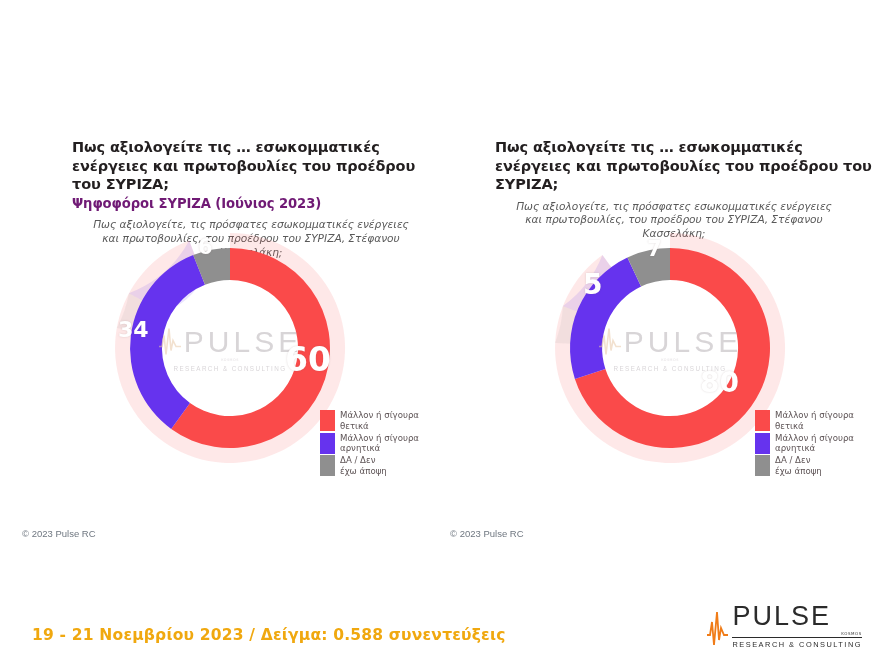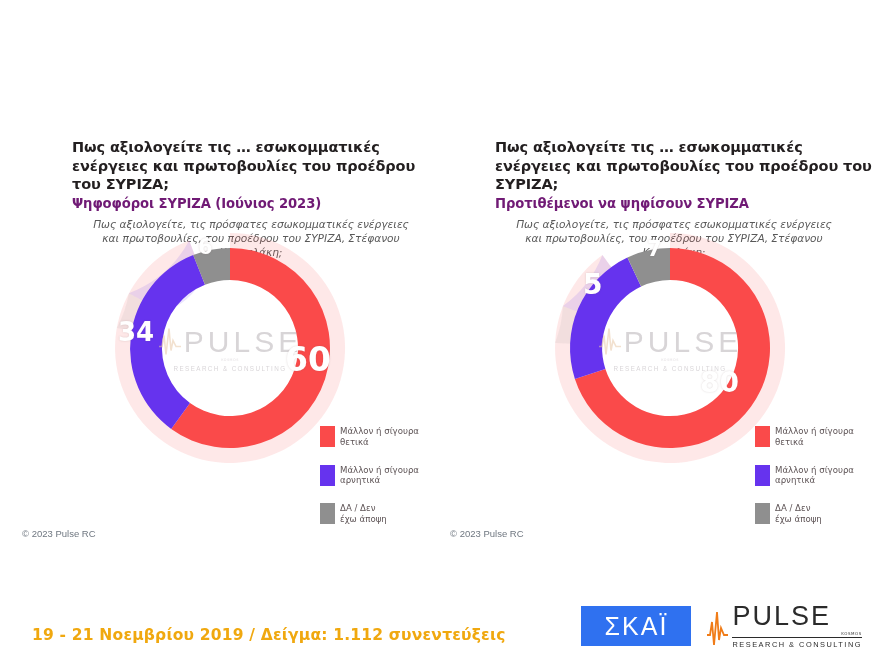--- a/index.html
+++ b/index.html
@@ -59,21 +59,21 @@
   .dlabel{
     position:absolute;color:#ffffff;font-weight:bold;
     text-shadow:0 0 2px rgba(120,90,90,.25);
     font-family:"DejaVu Sans",sans-serif;line-height:1;
   }
 
   
   .legend{position:absolute;top:402px;width:130px;}
   .panel-left .legend{left:320px;}
   .panel-right .legend{left:315px;}
-  .lg-row{display:flex;align-items:flex-start;height:22.5px;margin-top:16px;}
+  .lg-row{display:flex;align-items:flex-start;height:22.5px;}
   .lg-sw{width:15px;height:21px;flex:0 0 15px;margin-right:5px;}
   .lg-txt{font-size:8.6px;color:#5d5355;line-height:1.26;padding-top:0px;
           font-family:"DejaVu Sans",sans-serif;white-space:nowrap;}
 
   .copyright{
     position:absolute;top:520px;width:440px;text-align:left;
     font-size:9.5px;color:#6f7780;font-family:"Liberation Sans",sans-serif;
   }
   .panel-left .copyright{left:22px;}
   .panel-right .copyright{left:10px;}
@@ -139,21 +139,21 @@
           <svg width="24" height="34" viewBox="0 0 24 34">
             <polyline points="1,22 4,22 6,11 8,30 11,4 13,26 15,16 18,22 23,22" fill="none" stroke="#e9c9a8" stroke-width="1.6"></polyline>
           </svg>
           <span class="wm-text">PULSE</span>
         </div>
         <div class="wm-kosmos">KOSMOS</div>
         <div class="wm-sub">RESEARCH &amp; CONSULTING</div>
       </div>
 
       <div class="dlabel" style="left:180px;top:120px;font-size:33px;">60</div>
-      <div class="dlabel" style="left:13px;top:96px;font-size:26px;">34</div>
+      <div class="dlabel" style="left:13px;top:96px;font-size:22px;">34</div>
       <div class="dlabel" style="left:93px;top:14px;font-size:21px;">6</div>
     </div>
 
     <div class="legend">
       <div class="lg-row">
         <span class="lg-sw" style="background:#fa4a4a"></span>
         <span class="lg-txt">Μάλλον ή σίγουρα<br>θετικά</span>
       </div>
       <div class="lg-row">
         <span class="lg-sw" style="background:#6633ee"></span>
@@ -164,21 +164,20 @@
         <span class="lg-txt">ΔΑ / Δεν<br>έχω άποψη</span>
       </div>
     </div>
 
     <div class="copyright">© 2023 Pulse RC</div>
   </div>
 
   <div class="panel panel-right">
     <div class="title-block">
       <div class="q-title">Πως αξιολογείτε τις … εσωκομματικές ενέργειες και πρωτοβουλίες του προέδρου του ΣΥΡΙΖΑ;</div>
-      <div class="q-sub">Προτιθέμενοι να ψηφίσουν ΣΥΡΙΖΑ</div>
       <div class="q-note">Πως αξιολογείτε, τις πρόσφατες εσωκομματικές ενέργειες και πρωτοβουλίες, του προέδρου του ΣΥΡΙΖΑ, Στέφανου Κασσελάκη;</div>
     </div>
 
     <div class="donut-wrap">
       <svg class="donut-svg" width="250" height="250" viewBox="0 0 250 250">
         <g transform="translate(125,125)">
           <path d="M 0 -115 A 115 115 0 1 1 -67.6 -93.0 L -44.1 -60.7 A 75 75 0 1 0 0 -75 Z" fill="#fa4a4a" opacity="0.13"></path>
           <path d="M -67.6 -93.0 A 115 115 0 0 1 -107.1 -41.9 L -69.8 -27.3 A 75 75 0 0 0 -44.1 -60.7 Z" fill="#6633ee" opacity="0.13"></path>
           <path d="M -107.1 -41.9 A 115 115 0 0 1 -114.9 -5.1 L -74.9 -3.3 A 75 75 0 0 0 -69.8 -27.3 Z" fill="#8f8f8f" opacity="0.11"></path>
         </g>
@@ -220,26 +219,23 @@
       </div>
       <div class="lg-row">
         <span class="lg-sw" style="background:#8f8f8f"></span>
         <span class="lg-txt">ΔΑ / Δεν<br>έχω άποψη</span>
       </div>
     </div>
 
     <div class="copyright">© 2023 Pulse RC</div>
   </div>
 
-  <div class="footer-date">19 - 21  Νοεμβρίου  2019  /  Δείγμα:  1.112 συνεντεύξεις</div>
+  <div class="footer-date">19 - 21  Νοεμβρίου  2023  /  Δείγμα:  0.588 συνεντεύξεις</div>
 
   <div class="logos">
-    <div class="skai">
-      <span class="skai-txt">ΣΚΑΪ</span>
-    </div>
     <div class="pulse-logo">
       <svg class="pulse-wave" width="22" height="40" viewBox="0 0 22 40">
         <polyline points="0,26 3,26 5,13 7,36 10,3 12,31 14,19 17,26 21,26" fill="none" stroke="#f07c18" stroke-width="1.8"></polyline>
       </svg>
       <div class="pulse-right">
         <div class="pulse-word">PULSE</div>
         <div class="pulse-kosmos">KOSMOS</div>
         <div class="pulse-rule"></div>
         <div class="pulse-sub">RESEARCH &amp; CONSULTING</div>
       </div>

